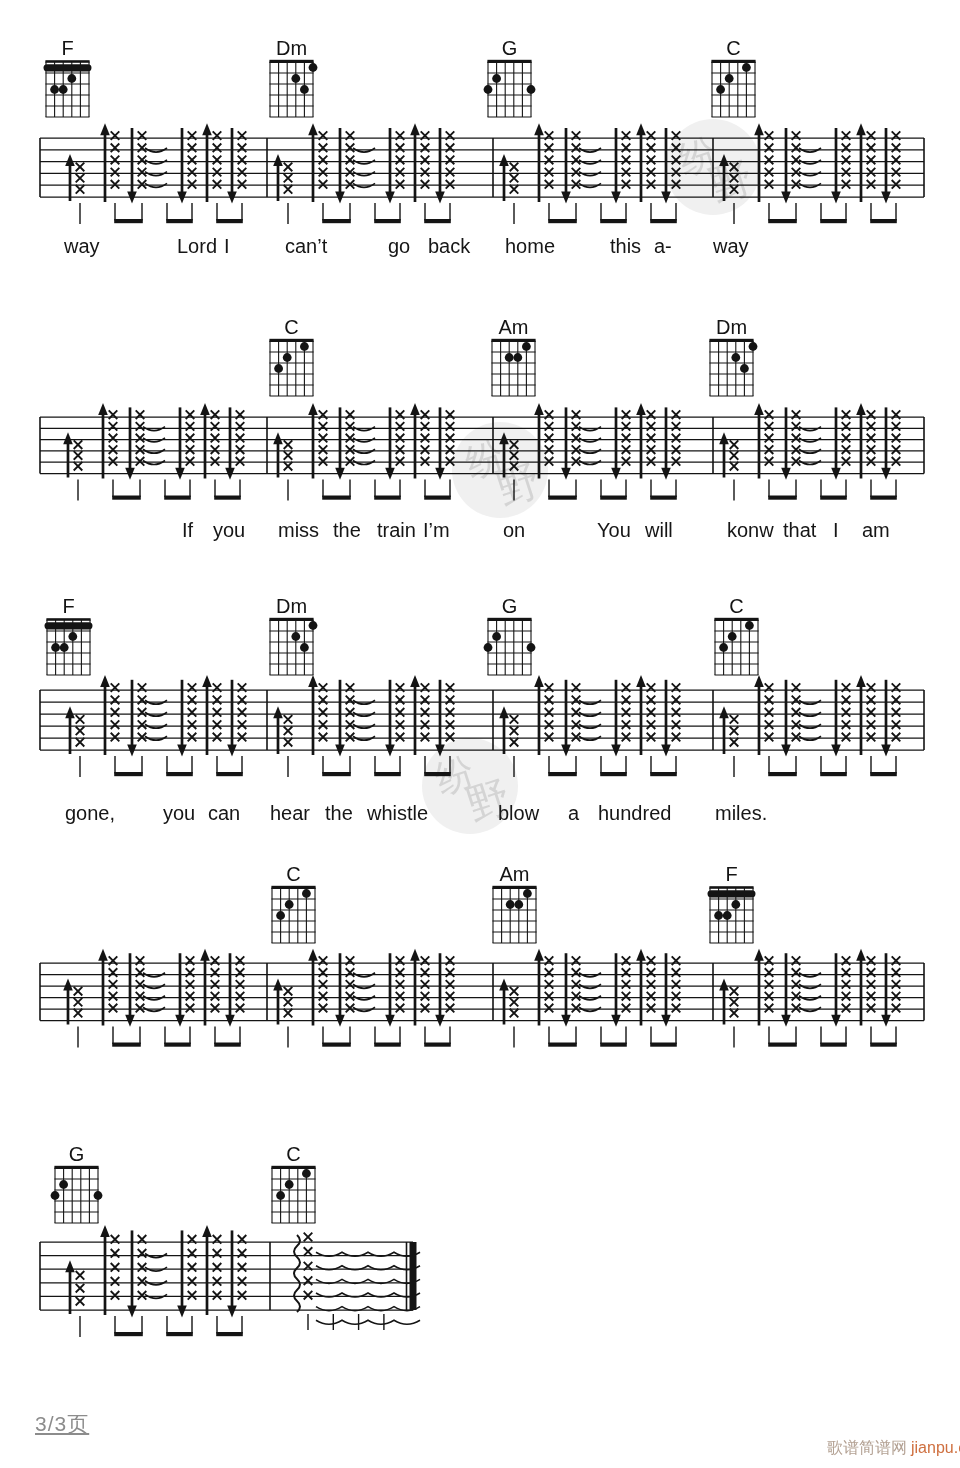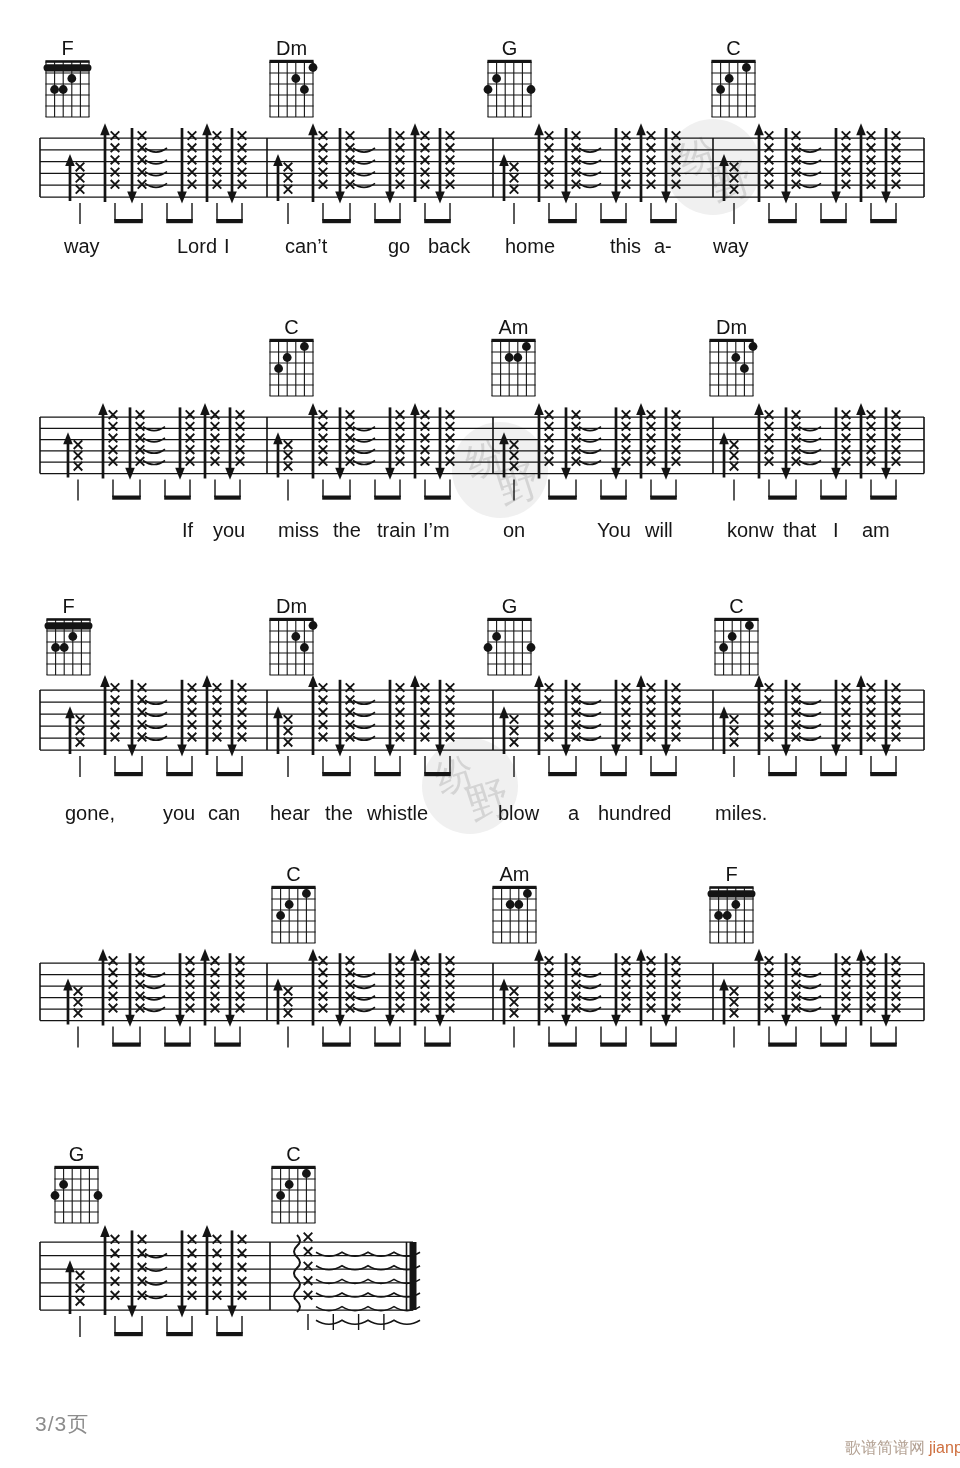--- a/index.html
+++ b/index.html
@@ -3,21 +3,21 @@
 <meta charset="utf-8">
 <style>
   html,body{margin:0;padding:0;background:#ffffff;}
   .page{position:relative;width:960px;height:1468px;background:#ffffff;overflow:hidden;
         font-family:"Liberation Sans",sans-serif;}
   svg{position:absolute;left:0;top:0;}
   .lyric{font-family:"Liberation Sans",sans-serif;font-size:20px;fill:#161616;}
   .chord-label{font-family:"Liberation Sans",sans-serif;font-size:20px;fill:#141414;}
   .stamp-char{font-family:"DejaVu Sans",sans-serif;}
   .pagenum{position:absolute;left:35px;top:1410px;font-size:21px;color:#8c8c8c;
-           letter-spacing:1px;}
+           letter-spacing:1px;text-decoration:underline;}
   .footer-mark{position:absolute;left:827px;top:1438px;font-size:16px;white-space:nowrap;}
   .footer-mark .site-url{font-size:16px;margin-left:4px;}
 </style>
 </head>
 <body>
 
 <div class="page">
   <svg id="score" width="960" height="1468" viewBox="0 0 960 1468">
       <g>
         <circle cx="713" cy="167" r="48" fill="#ededed" opacity="0.85"></circle>
@@ -1404,15 +1404,15 @@
           <line x1="271.5" y1="1223" x2="315.5" y2="1223" stroke="#141414" stroke-width="1.1"></line>
           <rect x="271.4" y="1165.8" width="44.2" height="3.2" fill="#141414"></rect>
           <circle cx="306.4" cy="1173.5" r="4.4" fill="#141414"></circle>
           <circle cx="289.2" cy="1184.5" r="4.4" fill="#141414"></circle>
           <circle cx="280.6" cy="1195.5" r="4.4" fill="#141414"></circle>
         </g>
       </g>
     </svg>
   <div class="pagenum">3/3页</div>
   <div class="footer-mark">
-    <span class="site-name" style="color: rgb(179, 161, 147); margin-left: 18px;">歌谱简谱网</span><span class="site-url" style="color: rgb(207, 112, 64);">jianpu.cn</span>
+    <span class="site-name" style="color: rgb(179, 161, 147);">歌谱简谱网</span><span class="site-url" style="color: rgb(207, 112, 64);">jianpu.cn</span>
   </div>
 </div>
 
 </body></html>

